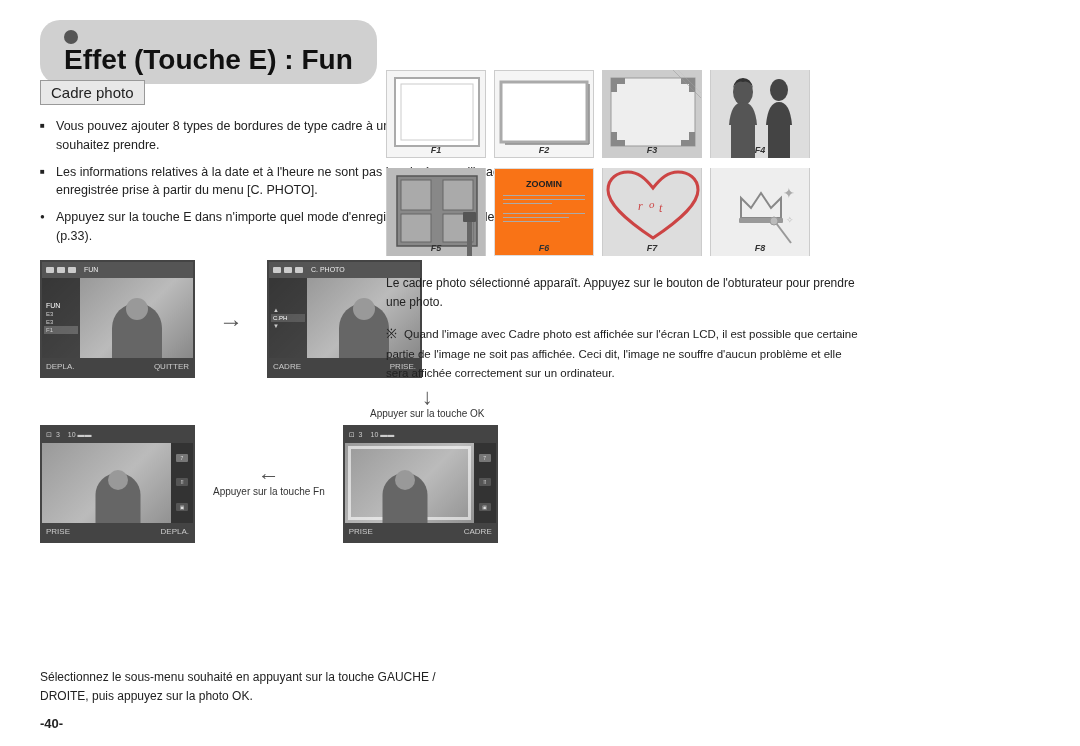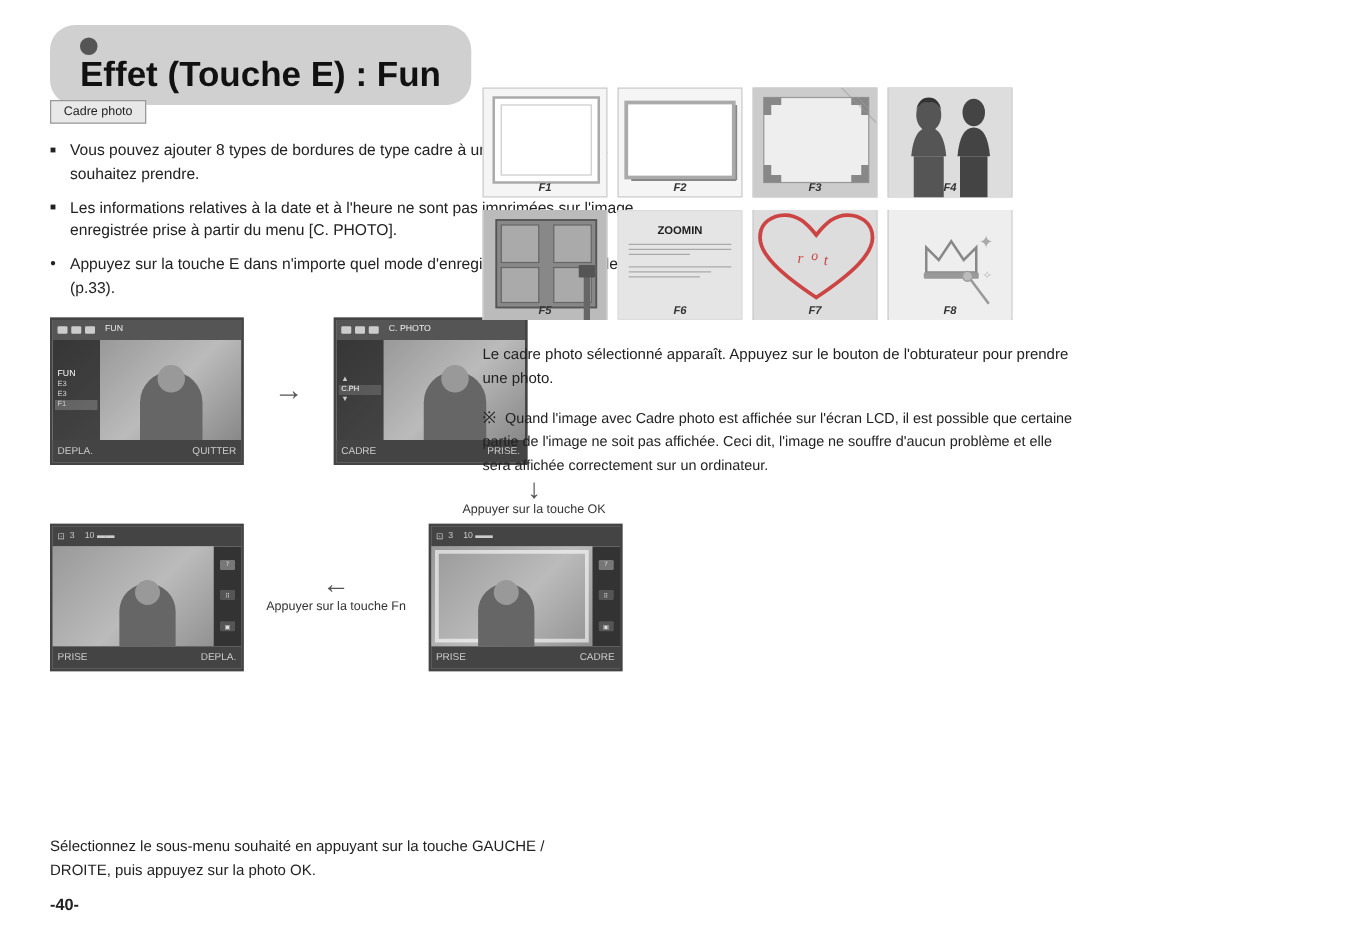--- a/index.html
+++ b/index.html
@@ -58,21 +58,21 @@
       right: 30px;
       top: 70px;
       width: 480px;
     }
 
     
     .section-label {
       border: 1px solid #999;
       background: #e8e8e8;
       padding: 3px 10px;
-      font-size: 10px;
+      font-size: 15px;
       display: inline-block;
       margin-bottom: 12px;
     }
 
     .bullet-list {
       list-style: none;
       margin-bottom: 10px;
     }
     .bullet-list li {
       margin-bottom: 8px;
@@ -215,21 +215,21 @@
       background: #ddd;
     }
 
     
     .frame-5 {
       background: #ccc;
     }
 
     
     .frame-6 {
-      background: #e5e5e5;
+      background: #f97316;
       border: 1px solid #ddd;
       padding-left: 44px;
     }
 
     
     .frame-7 {
       background: #ddd;
     }
 
     

